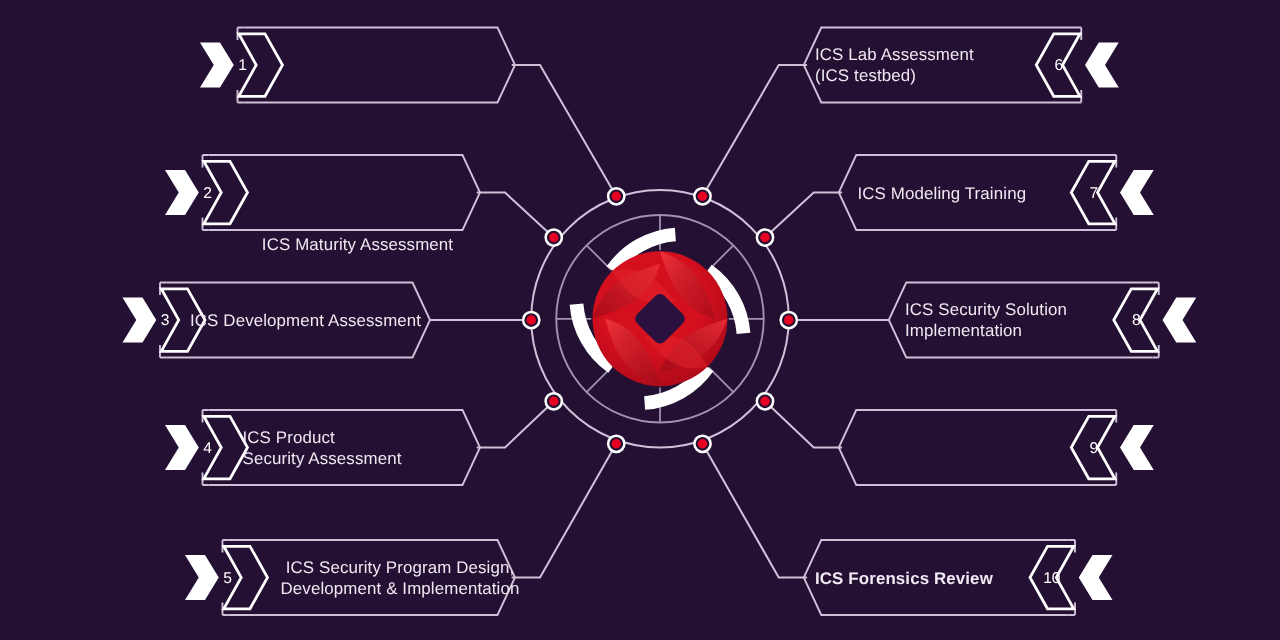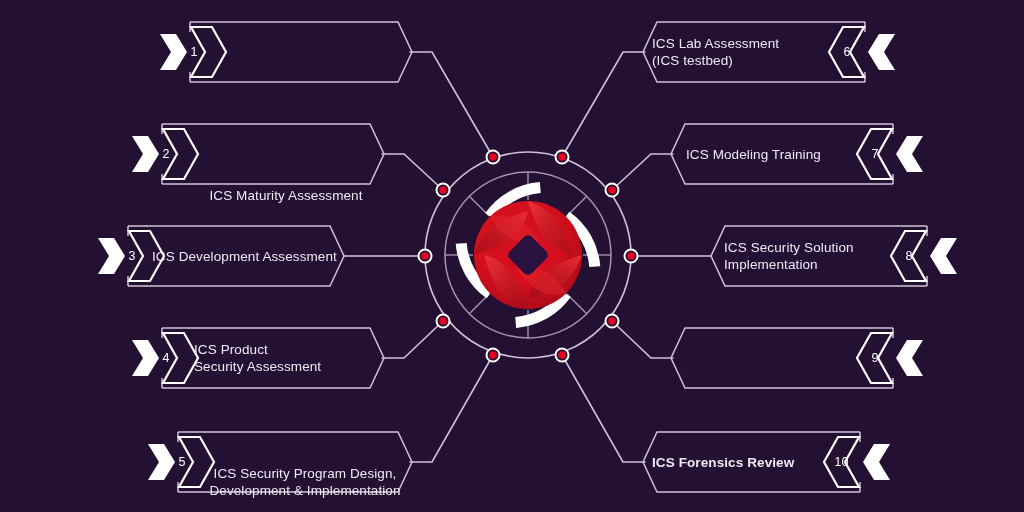--- a/index.html
+++ b/index.html
@@ -227,21 +227,21 @@
   <div class="num-label" style="left:829px;top:455px;width:25px;">10</div>
 
 
   <div class="banner-label" style="left:198px;top:146px;width:176px;text-align:center;margin-top:41px;">ICS Maturity Assessment</div>
 
   <div class="banner-label" style="left:152px;top:248px;width:185px;text-align:left;">ICS Development Assessment</div>
 
   <div class="banner-label" style="left:194px;top:341px;width:180px;">ICS Product
 Security Assessment</div>
 
-  <div class="banner-label" style="left:204px;top:445px;width:202px;text-align:center;margin-top:20px;">ICS Security Program Design,
+  <div class="banner-label" style="left:219px;top:445px;width:202px;text-align:center;">ICS Security Program Design,
 Development &amp; Implementation</div>
 
   <div class="banner-label" style="left:652px;top:35px;width:180px;text-align:left;">ICS Lab Assessment
 (ICS testbed)</div>
 
   <div class="banner-label" style="left:686px;top:146px;width:176px;text-align:left;">ICS Modeling Training</div>
 
   <div class="banner-label" style="left:724px;top:239px;width:180px;text-align:left;">ICS Security Solution
 Implementation</div>
 

